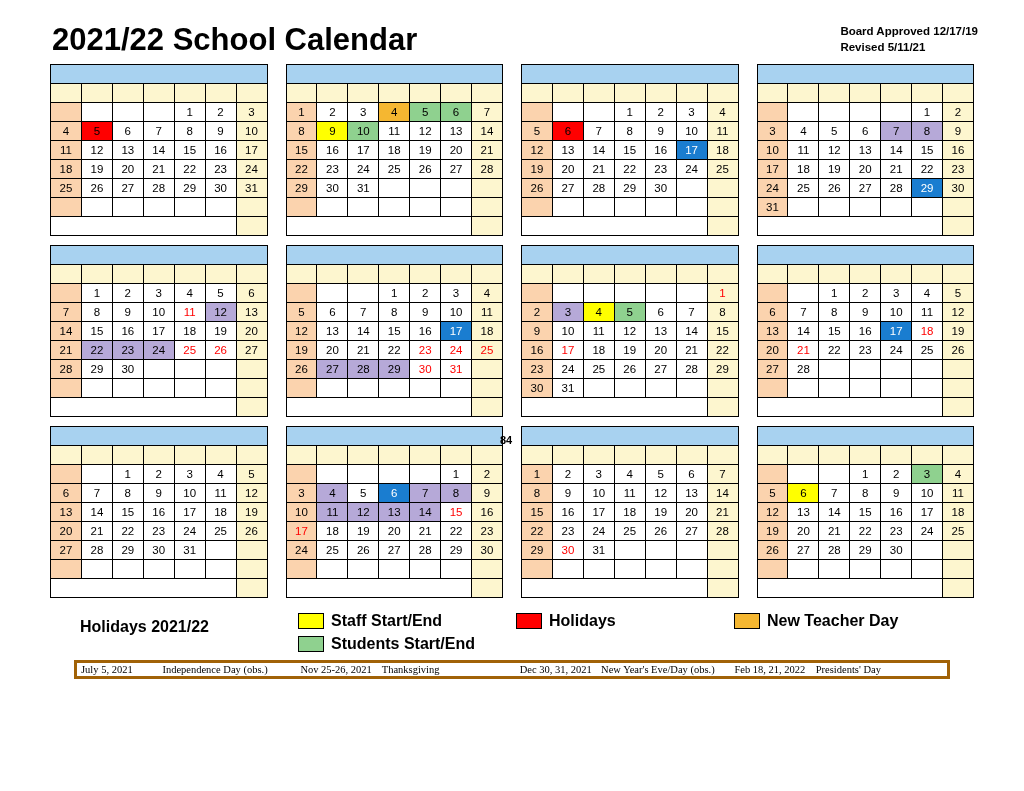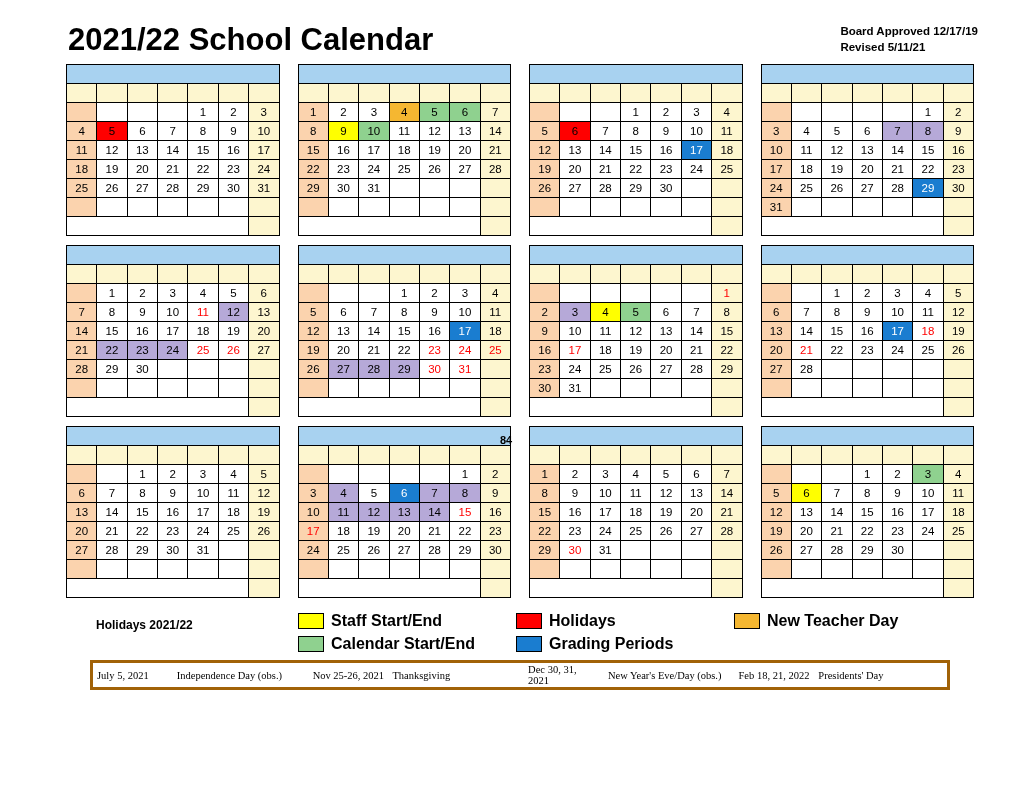--- a/index.html
+++ b/index.html
@@ -13,21 +13,21 @@
     font-family: "Liberation Sans", sans-serif;
     color: #000;
     position: relative;
     overflow: hidden;
   }
   .page {
     position: relative;
     width: 1024px;
     height: 791px;
     box-sizing: border-box;
-    padding: 14px 26px 0 42px;
+    padding: 14px 26px 0 26px;
   }
   .header {
     display: flex;
     align-items: flex-start;
     justify-content: space-between;
     margin-bottom: 6px;
   }
   .title {
     font-size: 31px;
     font-weight: bold;
@@ -113,21 +113,21 @@
   
   .legend-wrap {
     padding: 10px 24px 0 24px;
     position: relative;
   }
   .legend-top {
     display: flex;
     align-items: flex-start;
   }
   .holidays-title {
-    font-size: 12px;
+    font-size: 16px;
     font-weight: bold;
     width: 250px;
     padding-left: 30px;
     padding-top: 10px;
   }
   .legend-cols {
     display: grid;
     grid-template-columns: 218px 218px 240px;
     row-gap: 5px;
     font-size: 16px;
@@ -1108,25 +1108,21 @@
           <div class="legend-item">
             <span class="swatch" style="background: rgb(255, 0, 0);"></span>
             <span>Holidays</span>
           </div>
           <div class="legend-item">
             <span class="swatch" style="background: rgb(245, 183, 49);"></span>
             <span>New Teacher Day</span>
           </div>
           <div class="legend-item">
             <span class="swatch" style="background: rgb(143, 209, 143);"></span>
-            <span>Calendar Start/End</span>
-          </div>
-          <div class="legend-item">
-            <span class="swatch" style="background: rgb(26, 125, 208);"></span>
-            <span>Grading Periods</span>
+            <span>Students Start/End</span>
           </div>
         </div>
     </div>
     <table class="holiday-table outer">
       <tbody id="holiday-body">
           <tr>
             <td class="ht-date">July 5, 2021</td>
             <td class="ht-name">Independence Day (obs.)</td>
             <td class="ht-date">Nov 25-26, 2021</td>
             <td class="ht-name">Thanksgiving</td>

